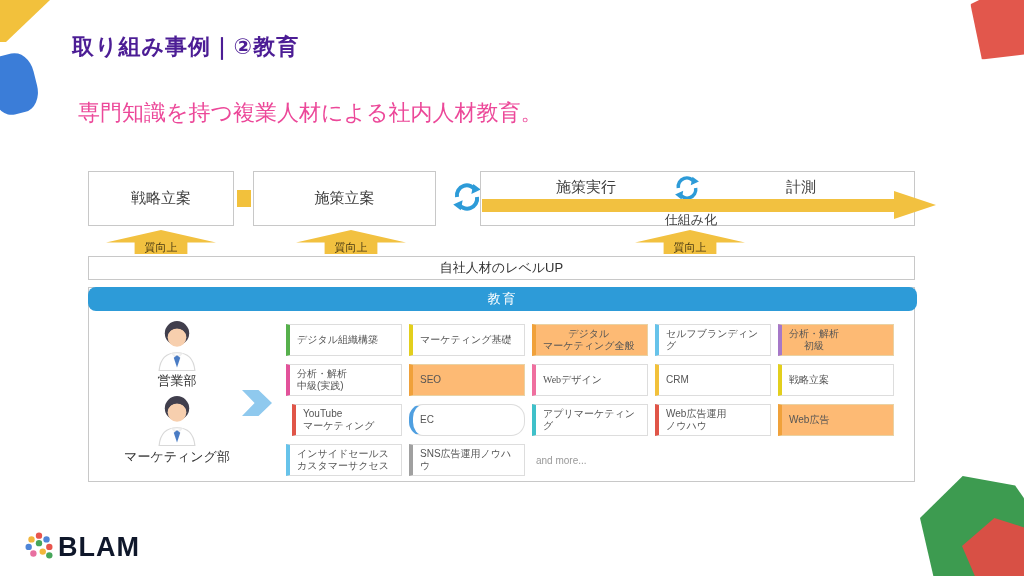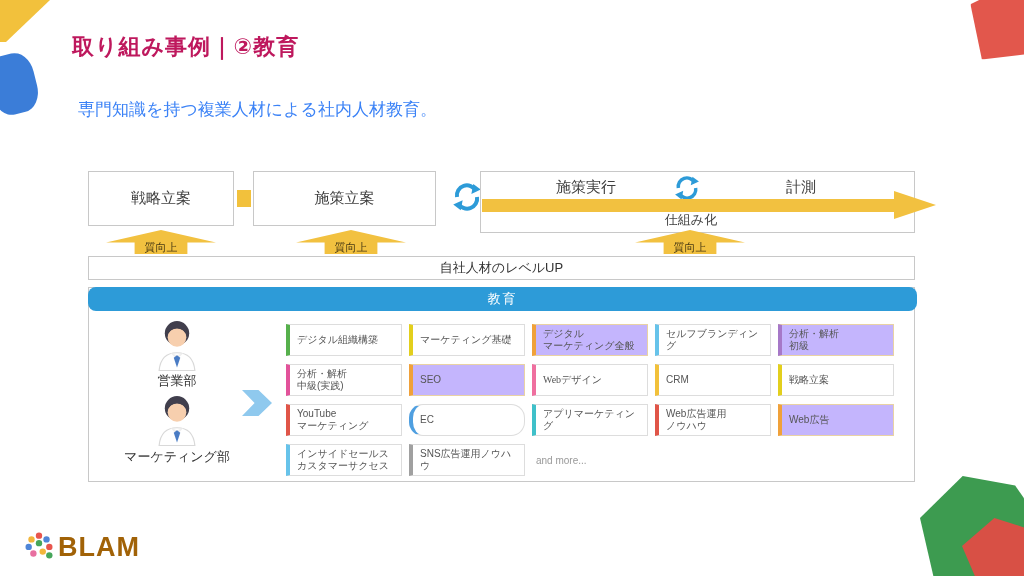--- a/index.html
+++ b/index.html
@@ -4,33 +4,33 @@
 <style>
   * { margin:0; padding:0; box-sizing:border-box; }
   html,body { width:1024px; height:576px; }
   body {
     position:relative; overflow:hidden; background:#ffffff;
     font-family:"Liberation Sans","DejaVu Sans",sans-serif; color:#3c3c3c;
   }
   .abs { position:absolute; }
 
   
-  #slide-title { left:72px; top:32px; font-size:22px; font-weight:600; letter-spacing:1px; color:#be185d; }
-  #slide-subtitle { left:78px; top:98px; font-size:17px; font-weight:400; color:#3b82f6; }
+  #slide-title { left:72px; top:32px; font-size:22px; font-weight:600; letter-spacing:1px; color:#4c1d95; }
+  #slide-subtitle { left:78px; top:98px; font-size:22px; font-weight:400; color:#ec4899; }
 
   
   .flow-box {
     position:absolute; background:#fff; border:1px solid #c8c8c8;
     display:flex; align-items:center; justify-content:center;
     font-size:15px; color:#3f3f3f;
   }
   #box-strategy { left:88px; top:171px; width:146px; height:55px; }
   #box-planning { left:253px; top:171px; width:183px; height:55px; }
   #flow-connector { left:237px; top:190px; width:14px; height:17px; background:#f2c13c; }
-  #box-exec { left:480px; top:171px; width:435px; height:62px; background:#fff; border:1px solid #c8c8c8; }
+  #box-exec { left:480px; top:171px; width:435px; height:55px; background:#fff; border:1px solid #c8c8c8; }
   #box-exec .step-label { position:absolute; top:6px; font-size:15px; text-align:center; color:#3f3f3f; }
   #label-execute { left:25px; width:160px; }
   #label-measure { left:250px; width:140px; }
   #systemize-label { position:absolute; left:140px; top:39px; width:140px; text-align:center; font-size:13px; color:#3f3f3f; }
 
   
   #flow-arrow-body { position:absolute; left:1px; top:27px; width:412px; height:13px; background:#f2c140; }
   #flow-arrow-head { position:absolute; left:413px; top:19px; width:0; height:0;
     border-top:14px solid transparent; border-bottom:14px solid transparent; border-left:42px solid #f2c140; }
 
@@ -65,26 +65,26 @@
     clip-path: polygon(0 0, 55% 0, 100% 50%, 55% 100%, 0 100%, 42% 50%); }
 
   
   #skill-grid { position:absolute; left:197px; top:36px;
     display:grid; grid-template-columns:repeat(5,116px); grid-auto-rows:32px; gap:8px 7px; }
   .skill-tag {
     background:#fff; border:1px solid #ddd; border-left:4px solid #999;
     display:flex; align-items:center; padding:1px 3px 1px 7px;
     font-size:10px; line-height:1.2; color:#555; white-space:pre-line; overflow:hidden;
   }
-  .skill-tag.highlight { background:#c4b5fd; border-color:#e9d2a4; }
+  .skill-tag.highlight { background:#fdba74; border-color:#e9d2a4;text-align:center; }
   .more-label { display:flex; align-items:center; padding-left:4px; font-size:10px; color:#999; }
 
   
   #blam-logo { left:24px; top:530px; display:flex; align-items:center; gap:4px; }
-  #logo-text { font-size:27px; font-weight:800; color:#a16207; letter-spacing:1px; }
+  #logo-text { font-size:27px; font-weight:800; color:#0f172a; letter-spacing:1px; }
 
   
   .deco { position:absolute; }
   #deco-tl-yellow { left:0; top:0; width:50px; height:42px; background:#f2c13c;
     clip-path:polygon(0 0, 100% 0, 12% 100%, 0 100%); }
   #deco-tl-blue { left:-10px; top:54px; width:46px; height:60px; background:#3b7dd8;
     border-radius:38%; transform:rotate(-14deg); }
   #deco-tr-red { right:-12px; top:-14px; width:68px; height:76px; background:#e2574c;
     clip-path:polygon(50% 0, 100% 20%, 92% 85%, 28% 100%, 0 30%); transform:rotate(8deg); }
   #deco-br-green { right:-18px; bottom:-20px; width:122px; height:120px; background:#3d9b50;
@@ -189,21 +189,21 @@
 マーケティング全般</div>
       <div class="skill-tag" style="border-left-color: rgb(103, 195, 234);">セルフブランディング</div>
       <div class="skill-tag highlight" style="border-left-color: rgb(166, 120, 200);">分析・解析
 初級</div>
       <div class="skill-tag" style="border-left-color: rgb(226, 82, 154);">分析・解析
 中級(実践)</div>
       <div class="skill-tag highlight" style="border-left-color: rgb(240, 161, 58);">SEO</div>
       <div class="skill-tag" style="border-left-color: rgb(239, 111, 159); font-family: Liberation Serif, serif;">Webデザイン</div>
       <div class="skill-tag" style="border-left-color: rgb(242, 193, 58);">CRM</div>
       <div class="skill-tag" style="border-left-color: rgb(227, 207, 29);">戦略立案</div>
-      <div class="skill-tag" style="border-left-color: rgb(224, 85, 72);">YouTube
+      <div class="skill-tag" style="border-left-color: rgb(224, 85, 72); margin-left: 6px;">YouTube
 マーケティング</div>
       <div class="skill-tag" style="border-left-color: rgb(79, 159, 224); border-radius: 14px;">EC</div>
       <div class="skill-tag" style="border-left-color: rgb(63, 192, 201);">アプリマーケティング</div>
       <div class="skill-tag" style="border-left-color: rgb(224, 85, 72);">Web広告運用
 ノウハウ</div>
       <div class="skill-tag highlight" style="border-left-color: rgb(240, 161, 58);">Web広告</div>
       <div class="skill-tag" style="border-left-color: rgb(103, 195, 234);">インサイドセールス
 カスタマーサクセス</div>
       <div class="skill-tag" style="border-left-color: rgb(160, 160, 160);">SNS広告運用ノウハウ</div>
       <div class="more-label">and more...</div>

